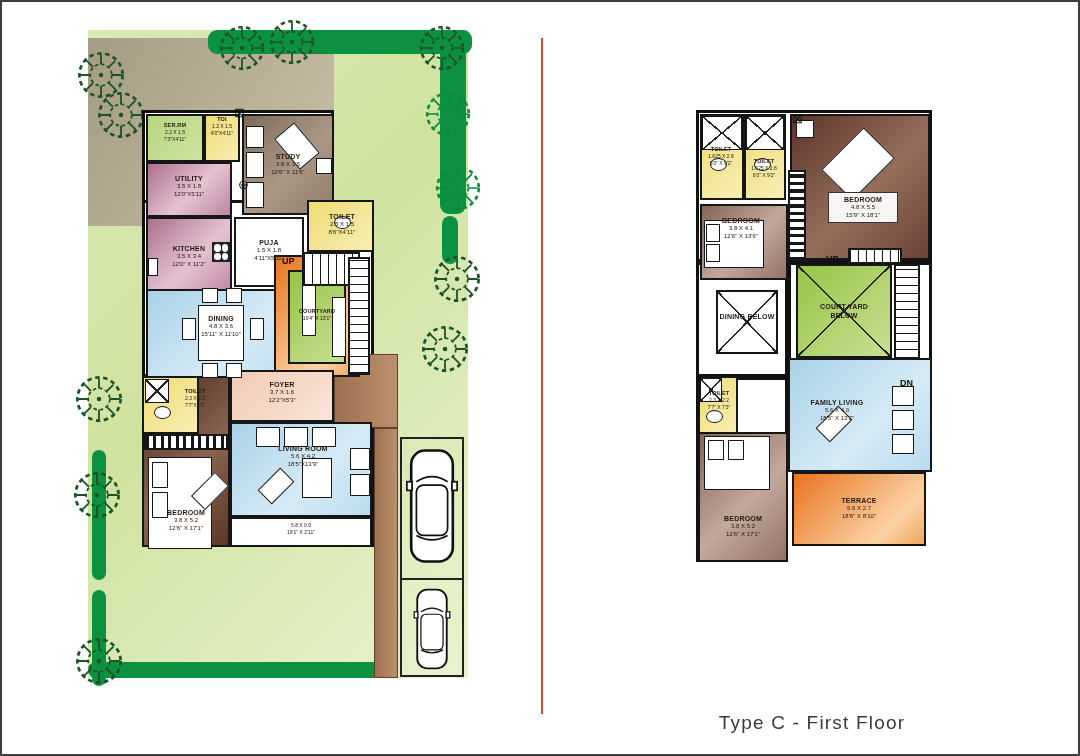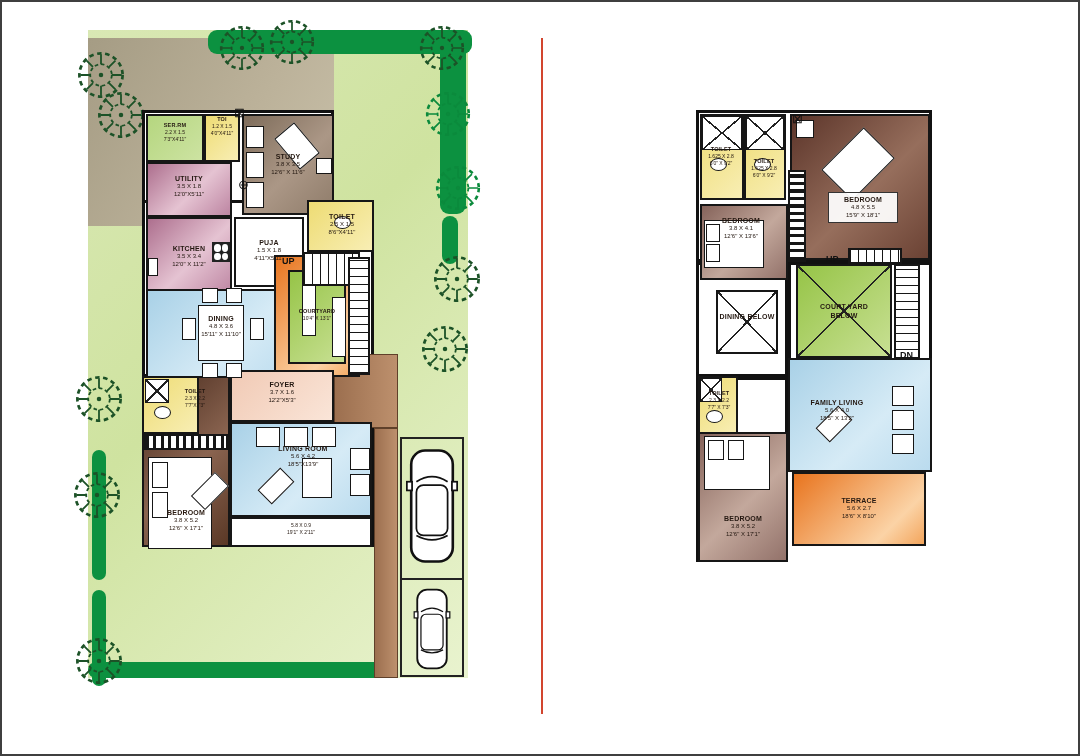--- a/index.html
+++ b/index.html
@@ -335,21 +335,21 @@
       <div class="dm">3.8 X 4.1</div>
       <div class="dm">12'6" X 13'6"</div>
     </div>
     <div class="lbl" style="left:23px;top:202px;width:56px">
       <div class="nm">DINING BELOW</div>
     </div>
     <div class="lbl" style="left:118px;top:192px;width:60px">
       <div class="nm">COURT YARD BELOW</div>
     </div>
     <div class="uplbl" style="left:130px;top:144px">UP</div>
-    <div class="uplbl" style="left:204px;top:240px">DN</div>
+    <div class="uplbl" style="left:204px;top:268px">DN</div>
     <div class="lbl sm" style="left:1px;top:280px;width:44px">
       <div class="nm">TOILET</div>
       <div class="dm">2.3 X 2.2</div>
       <div class="dm">7'7" X 7'3"</div>
     </div>
     <div class="lbl" style="left:108px;top:288px;width:66px">
       <div class="nm">FAMILY LIVING</div>
       <div class="dm">5.6 X 4.0</div>
       <div class="dm">18'5" X 13'2"</div>
     </div>
@@ -360,13 +360,14 @@
     </div>
     <div class="lbl" style="left:132px;top:386px;width:62px">
       <div class="nm">TERRACE</div>
       <div class="dm">5.6 X 2.7</div>
       <div class="dm">18'6" X 8'10"</div>
     </div>
   </div>
 
   <div class="divider" style="left:539px;top:36px;width:2px;height:676px"></div>
 
+  <div class="caption" style="left:660px;top:710px;width:300px">Type C - First Floor</div>
 </div>
 
 </body></html>

